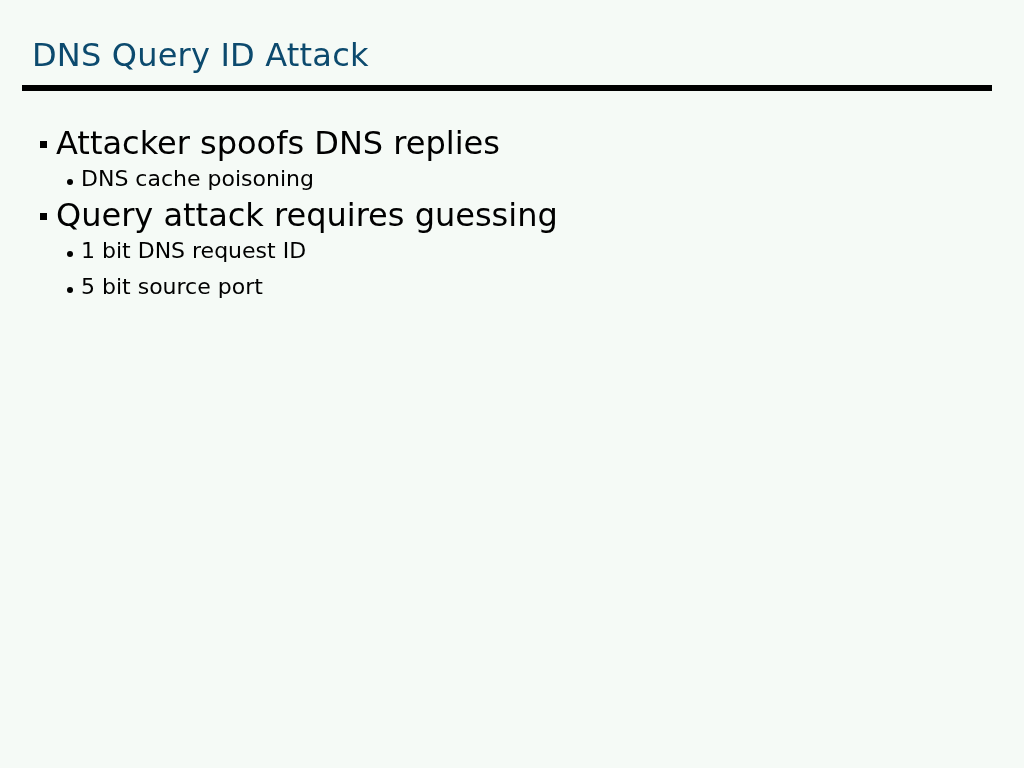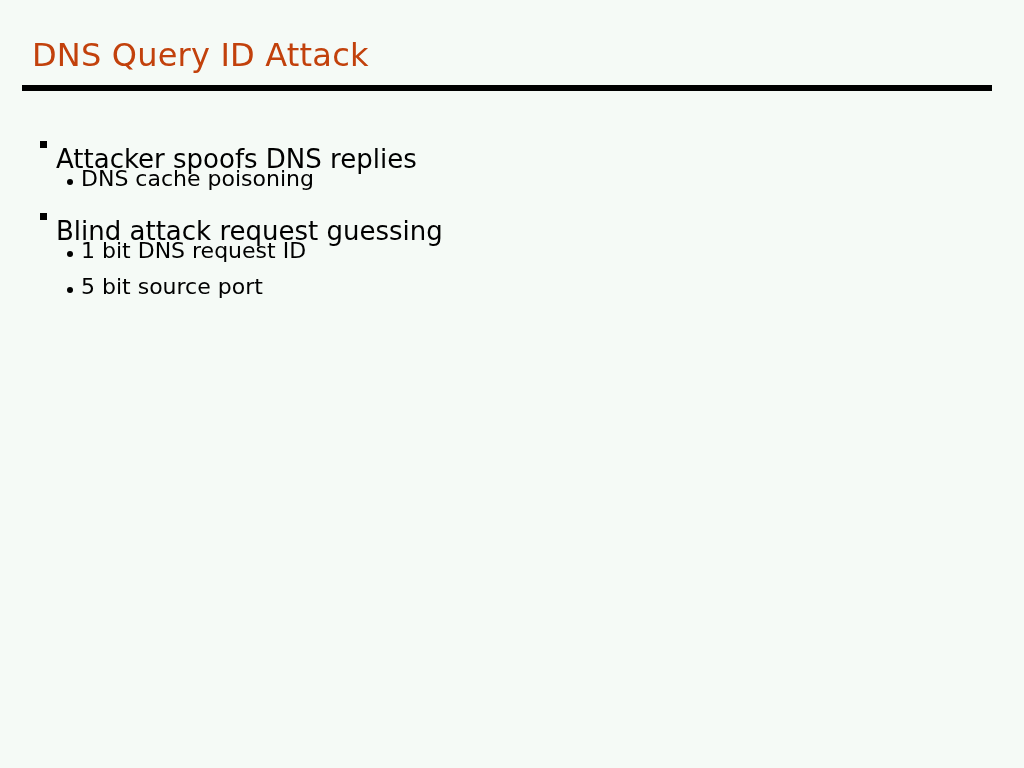--- a/index.html
+++ b/index.html
@@ -27,21 +27,21 @@
     left: 22px;
     top: 34px;
     width: 970px;
   }
 
   #slide-title {
     font-family: "DejaVu Sans", sans-serif;
     font-size: 32px;
     line-height: 42px;
     font-weight: 400;
-    color: #c2410c;
+    color: #0c4a6e;
     letter-spacing: 0.2px;
     padding-left: 10px;
     white-space: nowrap;
   }
 
   #title-rule {
     position: absolute;
     left: 22px;
     top: 85px;
     width: 970px;
@@ -93,23 +93,22 @@
     margin-right: 8px;
   }
 
   .bullet-text {
     font-family: "DejaVu Sans", sans-serif;
     color: #000000;
     white-space: nowrap;
   }
 
   .level-1 .bullet-text {
-    font-size: 26px;
+    font-size: 32px;
     line-height: 34px;
-    margin-top: 16px;
   }
 
   .level-2 .bullet-text {
     font-size: 22px;
     line-height: 34px;
   }
 </style>
 </head>
 <body>
 
@@ -128,21 +127,21 @@
       <span class="bullet-text">Attacker spoofs DNS replies</span>
     </div>
 
     <div class="bullet-row level-2">
       <span class="marker marker-dot"></span>
       <span class="bullet-text">DNS cache poisoning</span>
     </div>
 
     <div class="bullet-row level-1">
       <span class="marker marker-square"></span>
-      <span class="bullet-text">Blind attack request guessing</span>
+      <span class="bullet-text">Query attack requires guessing</span>
     </div>
 
     <div class="bullet-row level-2">
       <span class="marker marker-dot"></span>
       <span class="bullet-text">1 bit DNS request ID</span>
     </div>
 
     <div class="bullet-row level-2">
       <span class="marker marker-dot"></span>
       <span class="bullet-text">5 bit source port</span>

